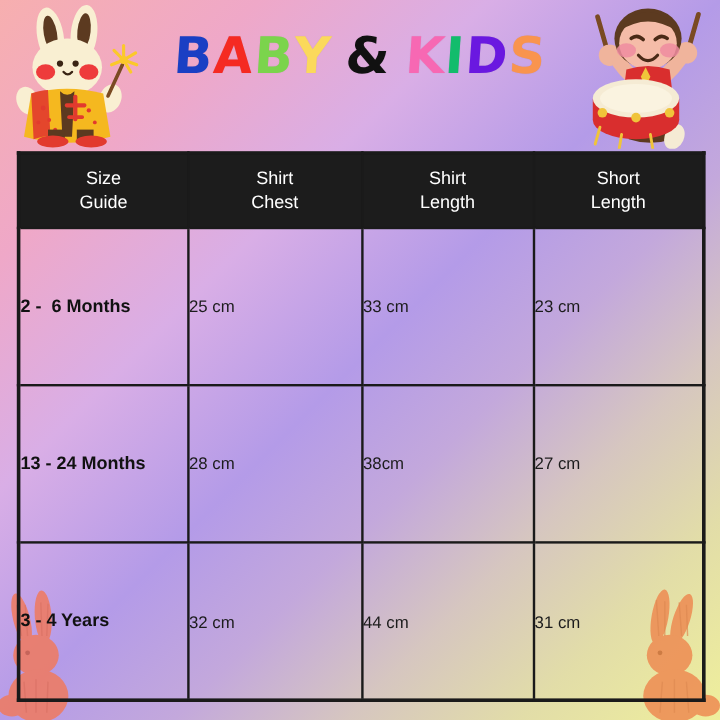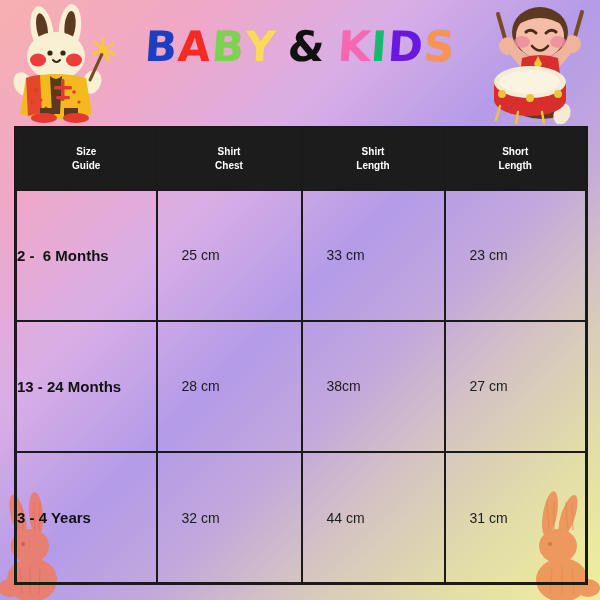--- a/index.html
+++ b/index.html
@@ -81,22 +81,22 @@
     height: 459px;
     border-collapse: collapse;
     table-layout: fixed;
     border: 3px solid #1a1a1a;
     background: transparent;
   }
 
   .size-table thead th {
     background: #1c1c1c;
     color: #ffffff;
-    font-size: 10px;
-    font-weight: bold;
+    font-size: 15px;
+    font-weight: normal;
     line-height: 1.35;
     padding: 8px 4px;
     height: 62px;
     border: 2px solid #1a1a1a;
     vertical-align: middle;
     text-align: center;
   }
 
   .size-table tbody td {
     border: 2px solid #1a1a1a;
@@ -110,21 +110,20 @@
     font-size: 15px;
     font-weight: bold;
     color: #111111;
     white-space: pre;
   }
 
   .size-table tbody td.measure {
     font-size: 14px;
     font-weight: normal;
     color: #1c1c1c;
-    padding-left: 24px;
   }
 
   col.c-size   { width: 141px; }
   col.c-chest  { width: 145px; }
   col.c-slen   { width: 143px; }
   col.c-shlen  { width: 142px; }
 </style>
 </head>
 <body>
 

